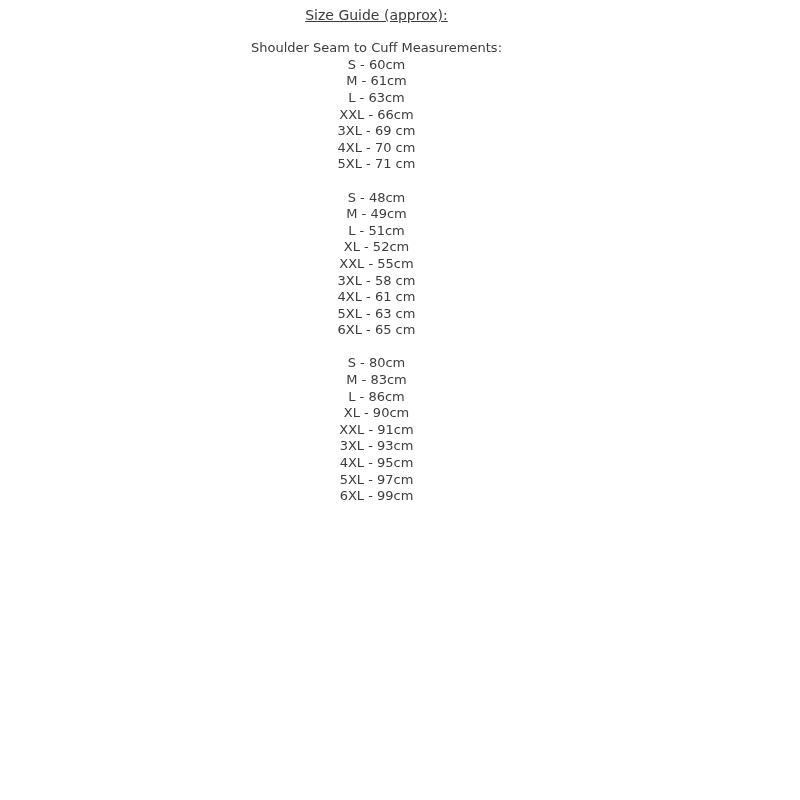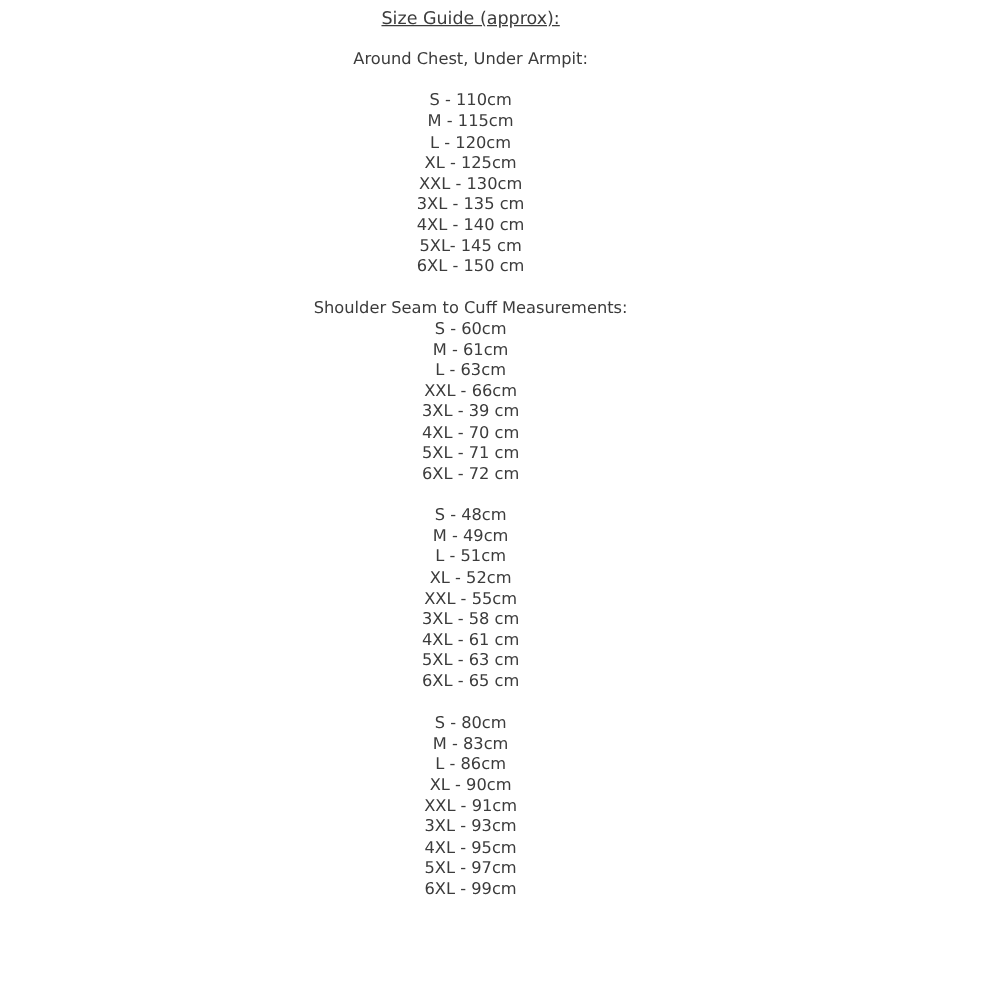--- a/index.html
+++ b/index.html
@@ -40,42 +40,29 @@
   .size-row {
     margin: 0;
   }
 </style>
 </head>
 <body>
 
 <div class="content">
   <div class="doc-title">Size Guide (approx):</div>
   <div id="sections">
-      <div class="section gap-after-heading">
-        <div class="section-heading">Around Chest, Under Armpit:</div>
-        <div class="size-row">S - 110cm</div>
-        <div class="size-row">M - 115cm</div>
-        <div class="size-row">L - 120cm</div>
-        <div class="size-row">XL - 125cm</div>
-        <div class="size-row">XXL - 130cm</div>
-        <div class="size-row">3XL - 135 cm</div>
-        <div class="size-row">4XL - 140 cm</div>
-        <div class="size-row">5XL- 145 cm</div>
-        <div class="size-row">6XL - 150 cm</div>
-      </div>
       <div class="section">
         <div class="section-heading">Shoulder Seam to Cuff Measurements:</div>
         <div class="size-row">S - 60cm</div>
         <div class="size-row">M - 61cm</div>
         <div class="size-row">L - 63cm</div>
         <div class="size-row">XXL - 66cm</div>
-        <div class="size-row">3XL - 39 cm</div>
+        <div class="size-row">3XL - 69 cm</div>
         <div class="size-row">4XL - 70 cm</div>
         <div class="size-row">5XL - 71 cm</div>
-        <div class="size-row">6XL - 72 cm</div>
       </div>
       <div class="section gap-after-heading">
         <div class="size-row">S - 48cm</div>
         <div class="size-row">M - 49cm</div>
         <div class="size-row">L - 51cm</div>
         <div class="size-row">XL - 52cm</div>
         <div class="size-row">XXL - 55cm</div>
         <div class="size-row">3XL - 58 cm</div>
         <div class="size-row">4XL - 61 cm</div>
         <div class="size-row">5XL - 63 cm</div>

